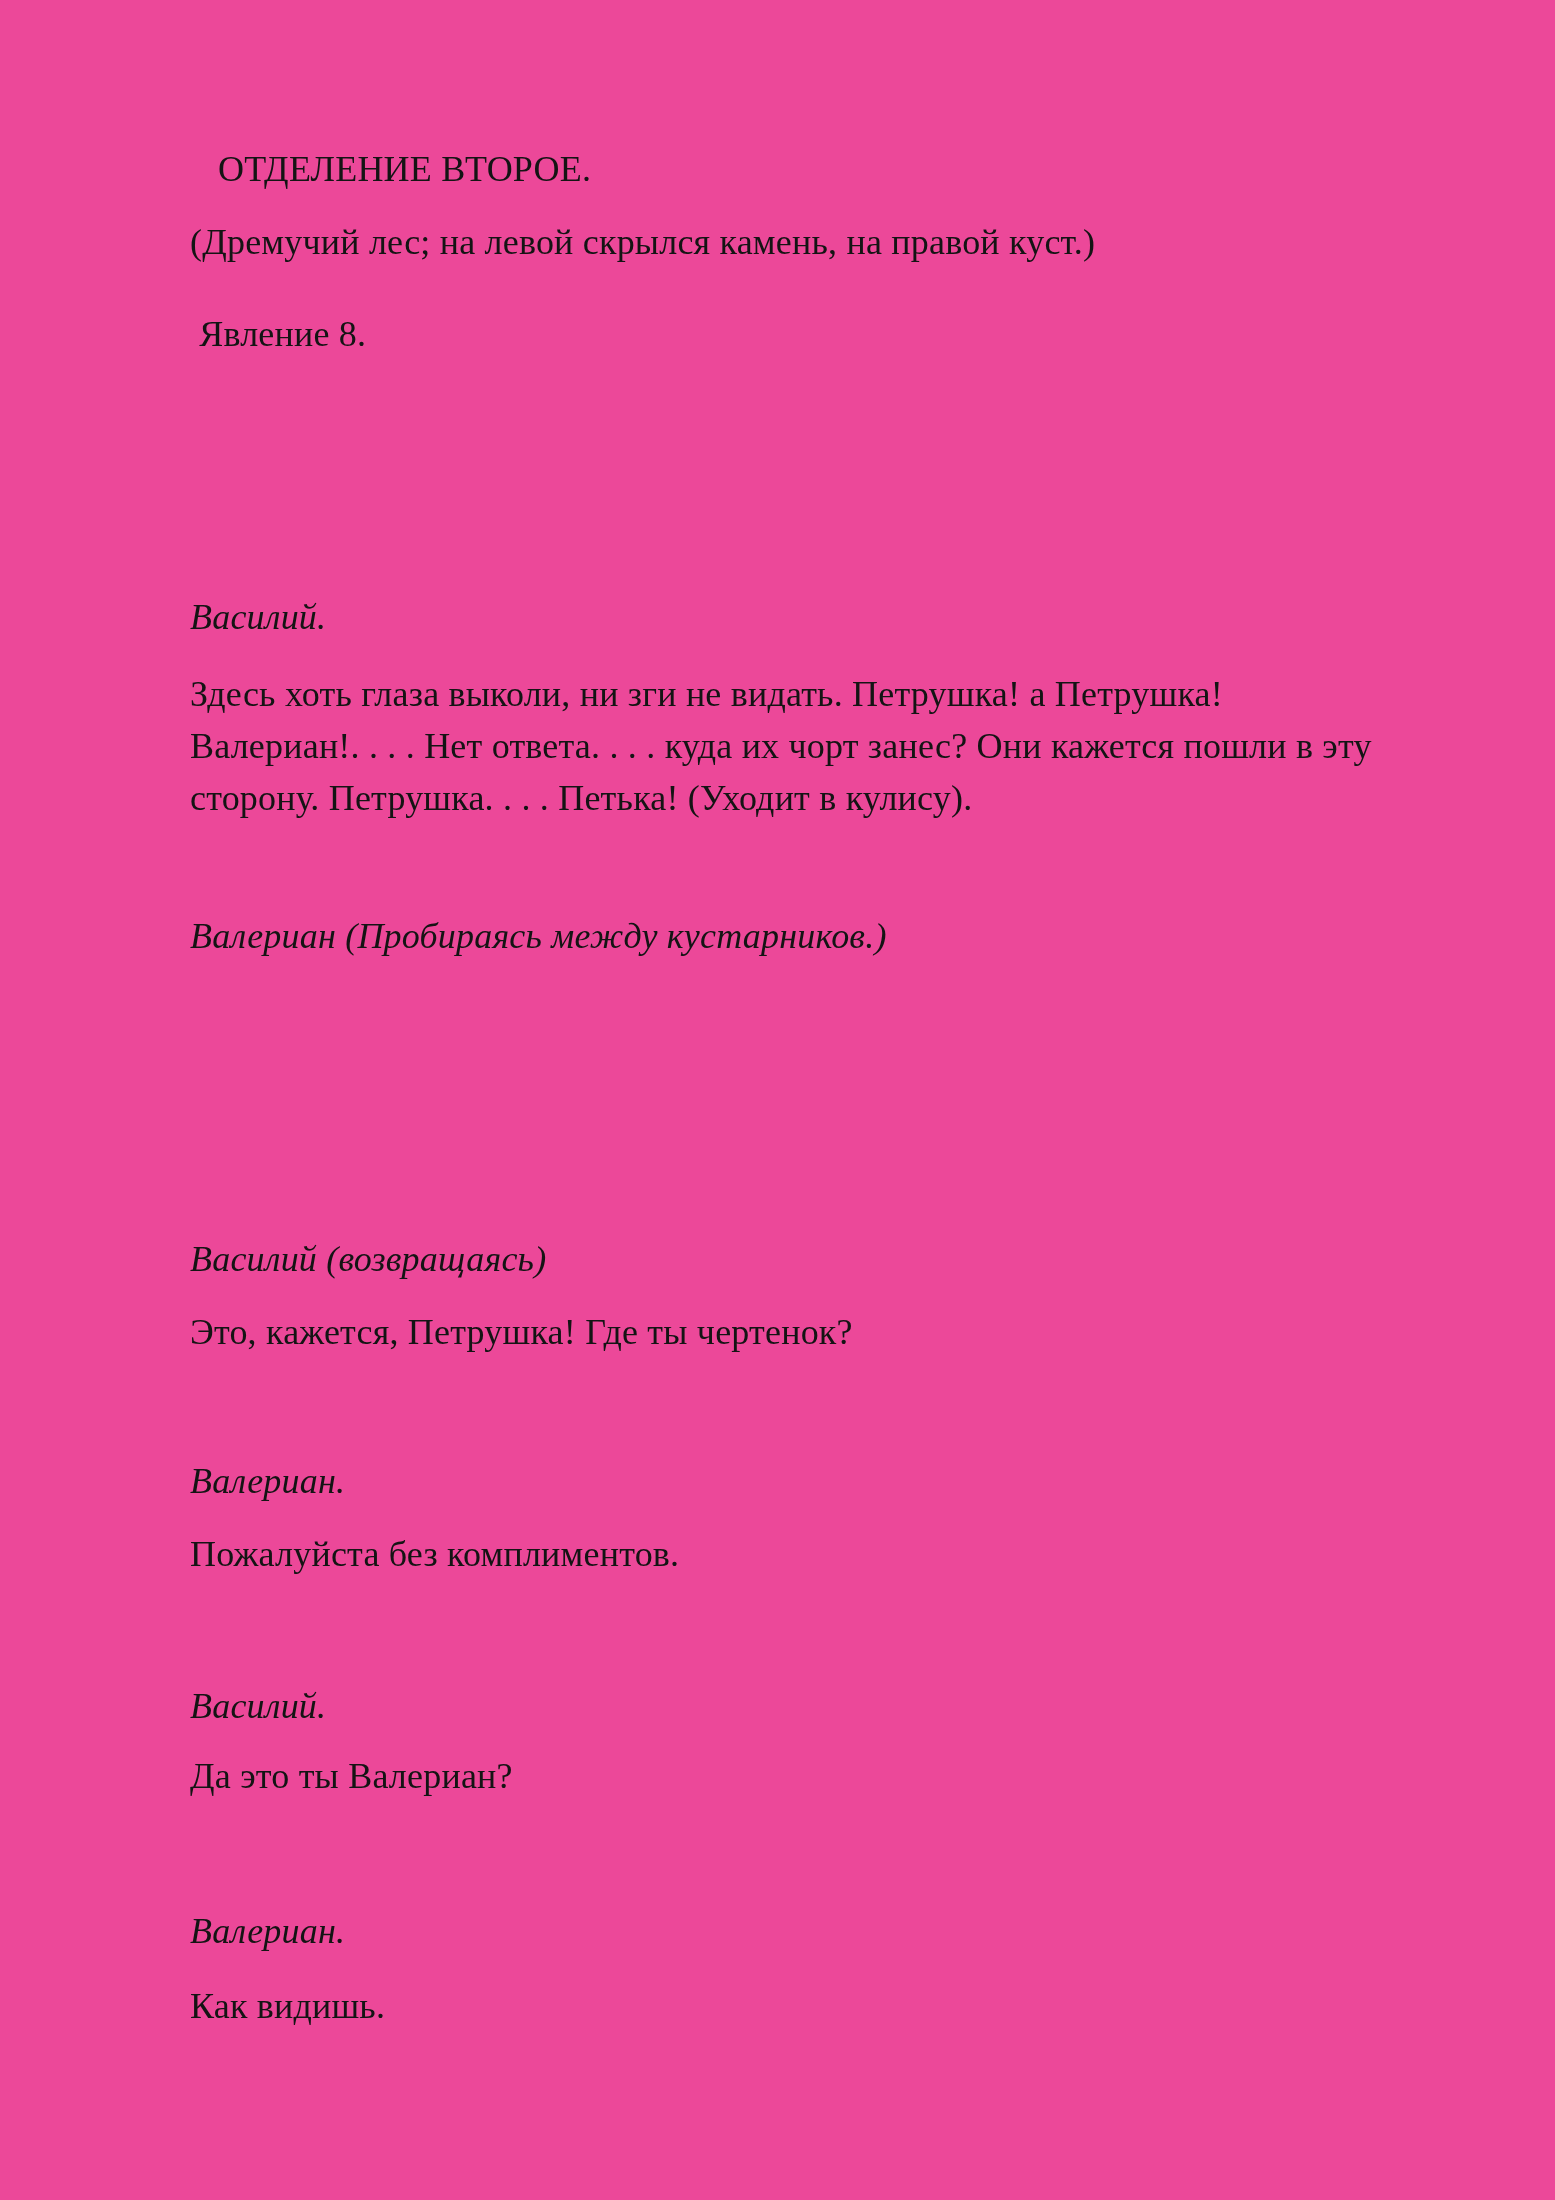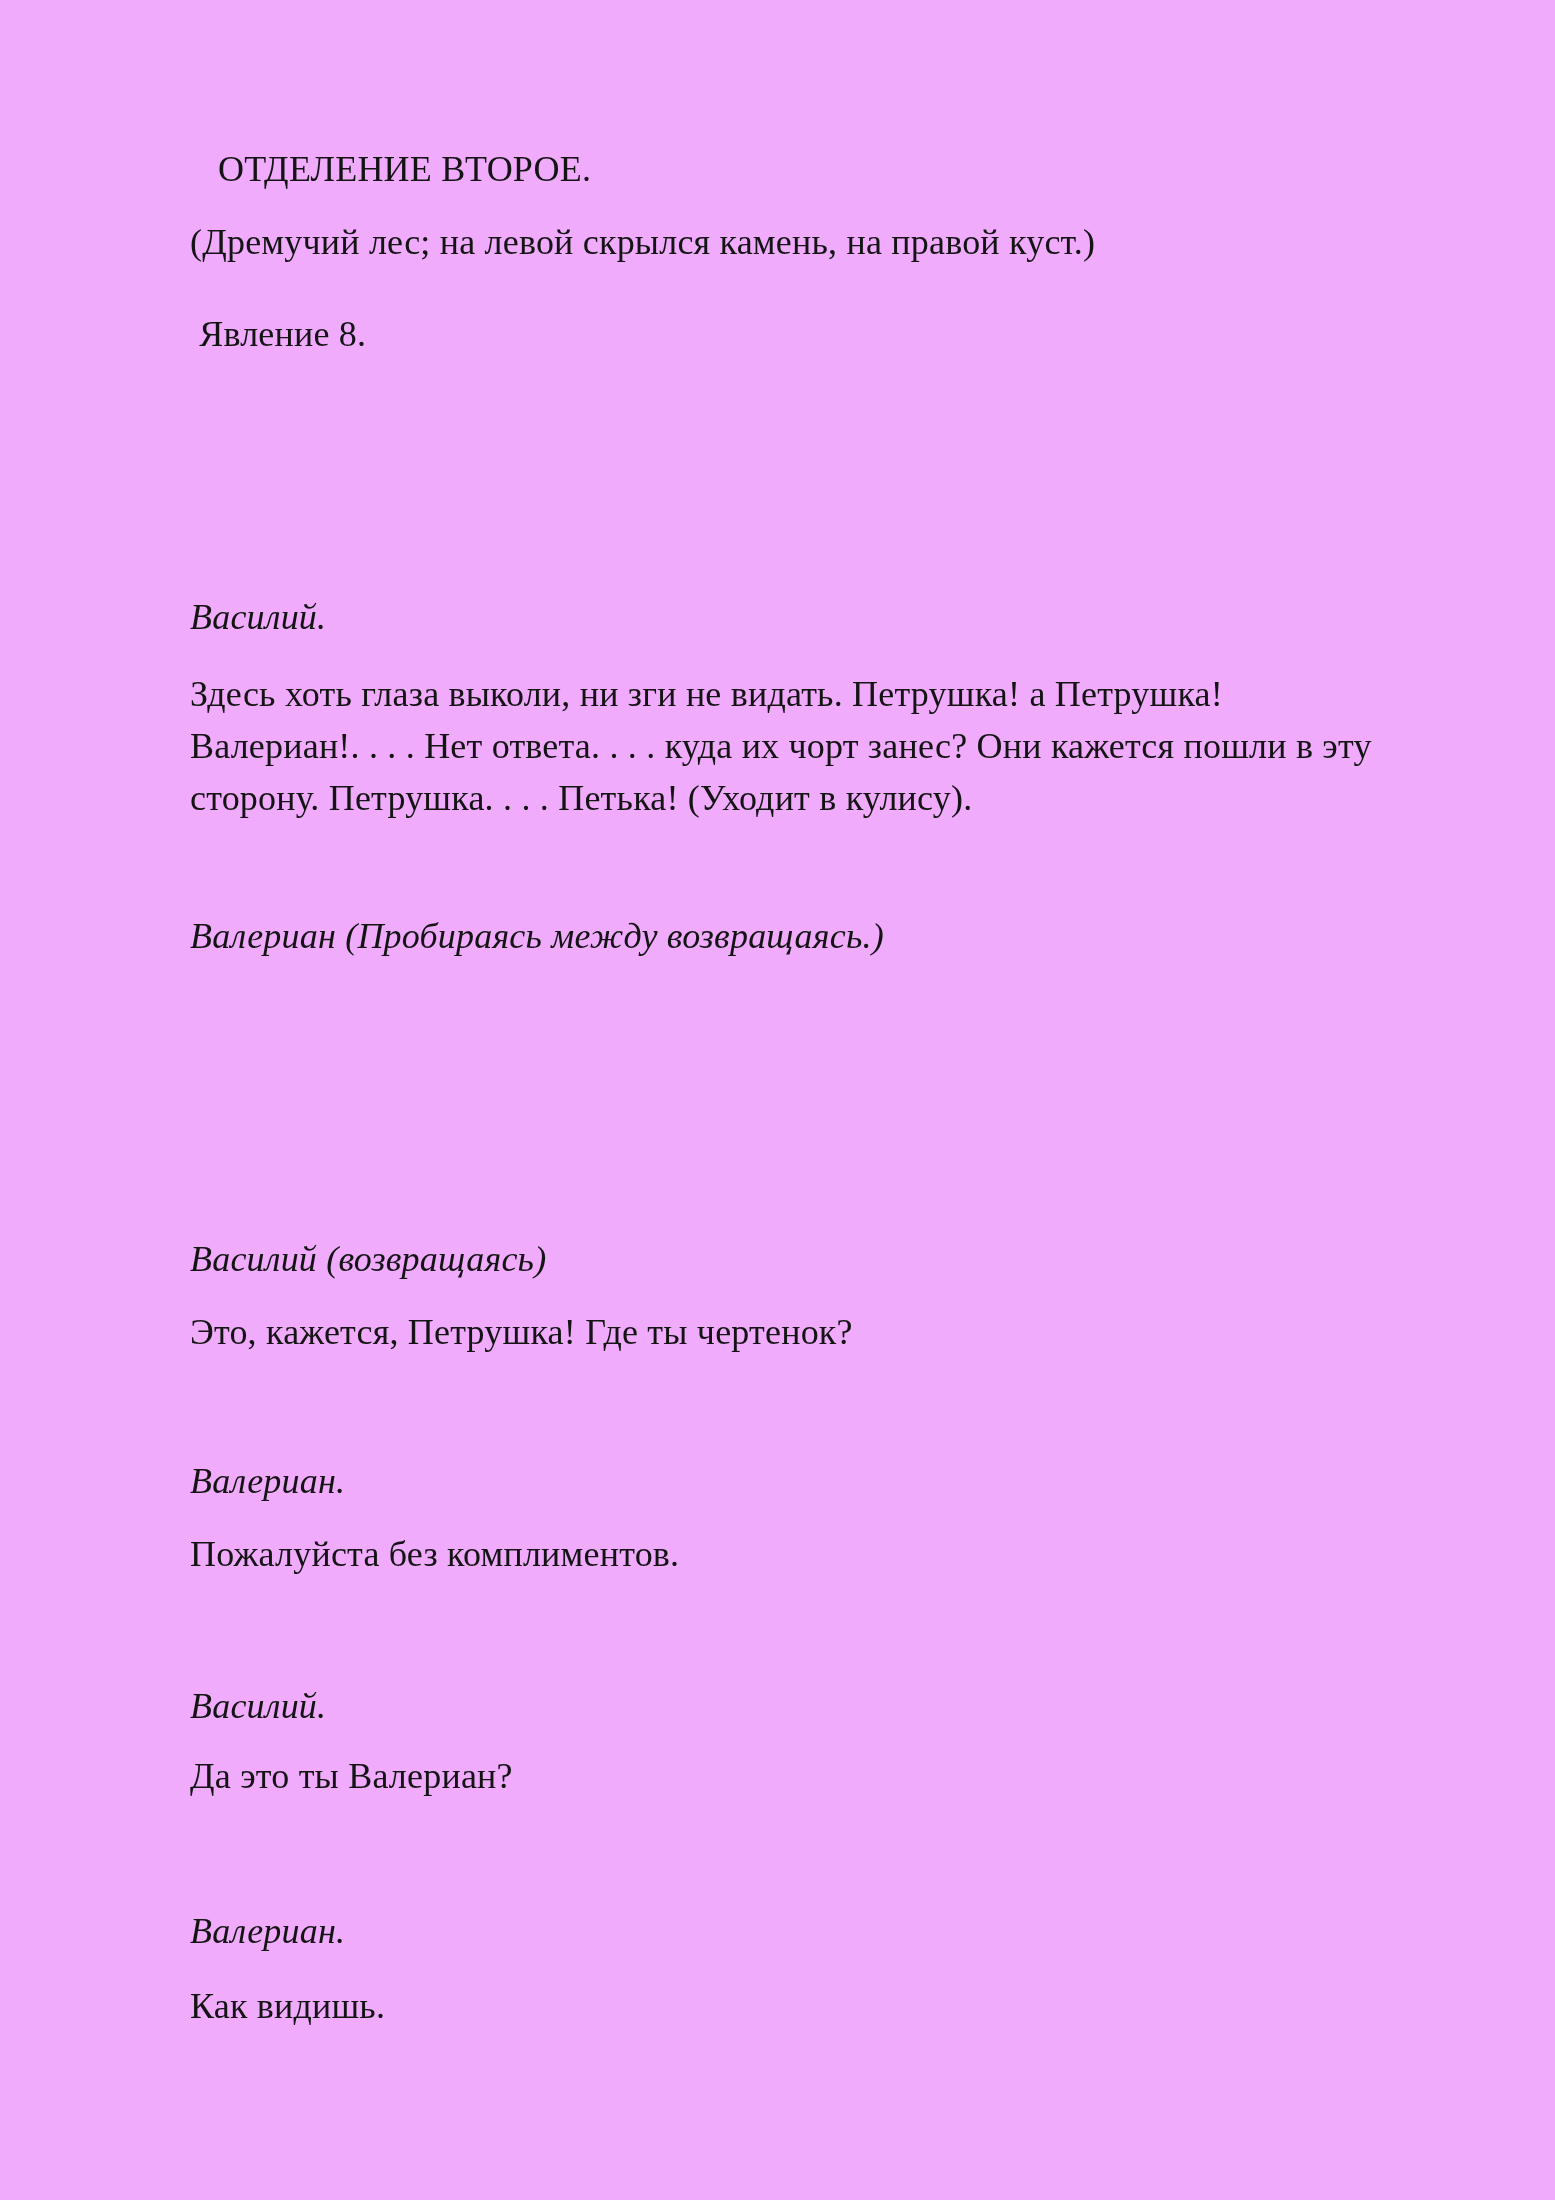--- a/index.html
+++ b/index.html
@@ -4,21 +4,21 @@
 <style>
   html, body {
     margin: 0;
     padding: 0;
     background: #ffffff;
   }
   .page {
     position: relative;
     width: 1555px;
     height: 2200px;
-    background: #f0abfc;
+    background: #ec4899;
     font-family: "Liberation Serif", "DejaVu Serif", serif;
     color: #141414;
     overflow: hidden;
   }
   .blk {
     position: absolute;
     left: 190px;
     width: 1230px;
     margin: 0;
     font-size: 36px;
@@ -58,21 +58,21 @@
 
   <p class="blk b3"> Явление 8.</p>
 
 
   <p class="blk speaker b5">Василий.</p>
 
   <p class="blk b6">Здесь хоть глаза выколи, ни зги не видать. Петрушка! а Петрушка!
 Валериан!. . . . Нет ответа. . . . куда их чорт занес? Они кажется пошли в эту
 сторону. Петрушка. . . . Петька! (Уходит в кулису).</p>
 
-  <p class="blk speaker b7">Валериан (Пробираясь между возвращаясь.)</p>
+  <p class="blk speaker b7">Валериан (Пробираясь между кустарников.)</p>
 
 
   <p class="blk speaker b9">Василий (возвращаясь)</p>
 
   <p class="blk b10">Это, кажется, Петрушка! Где ты чертенок?</p>
 
   <p class="blk speaker b11">Валериан.</p>
 
   <p class="blk b12">Пожалуйста без комплиментов.</p>
 

